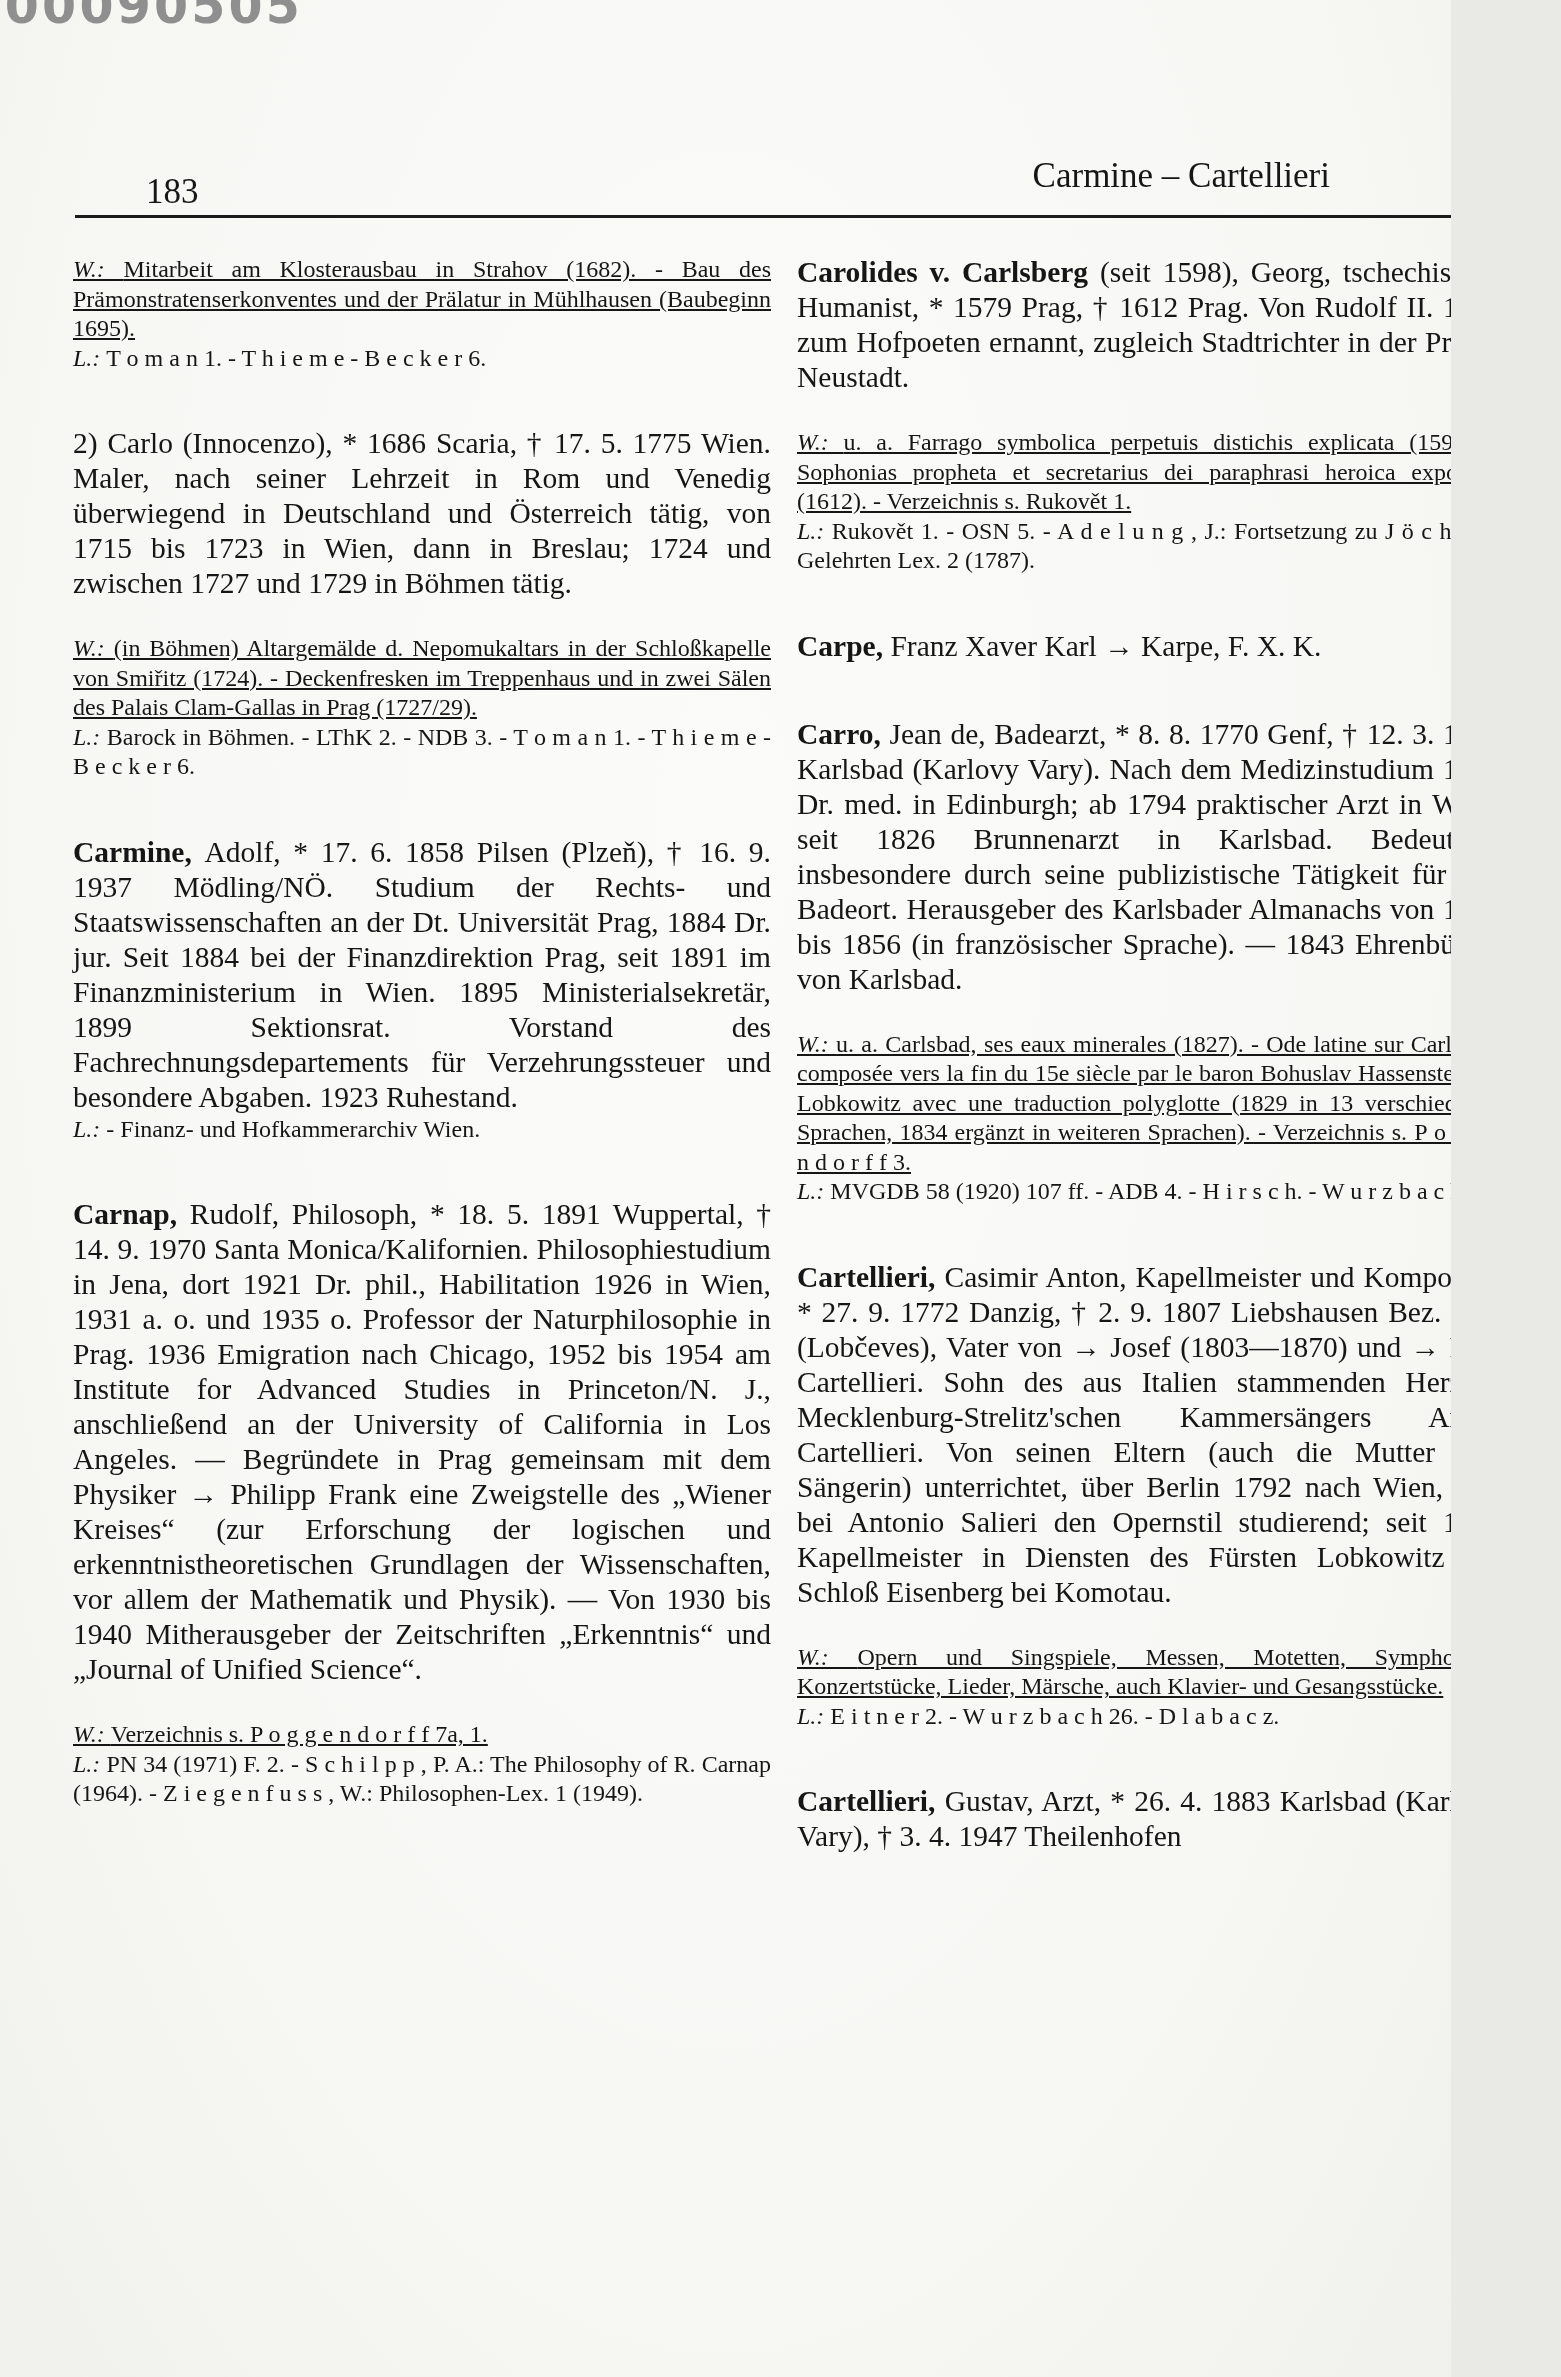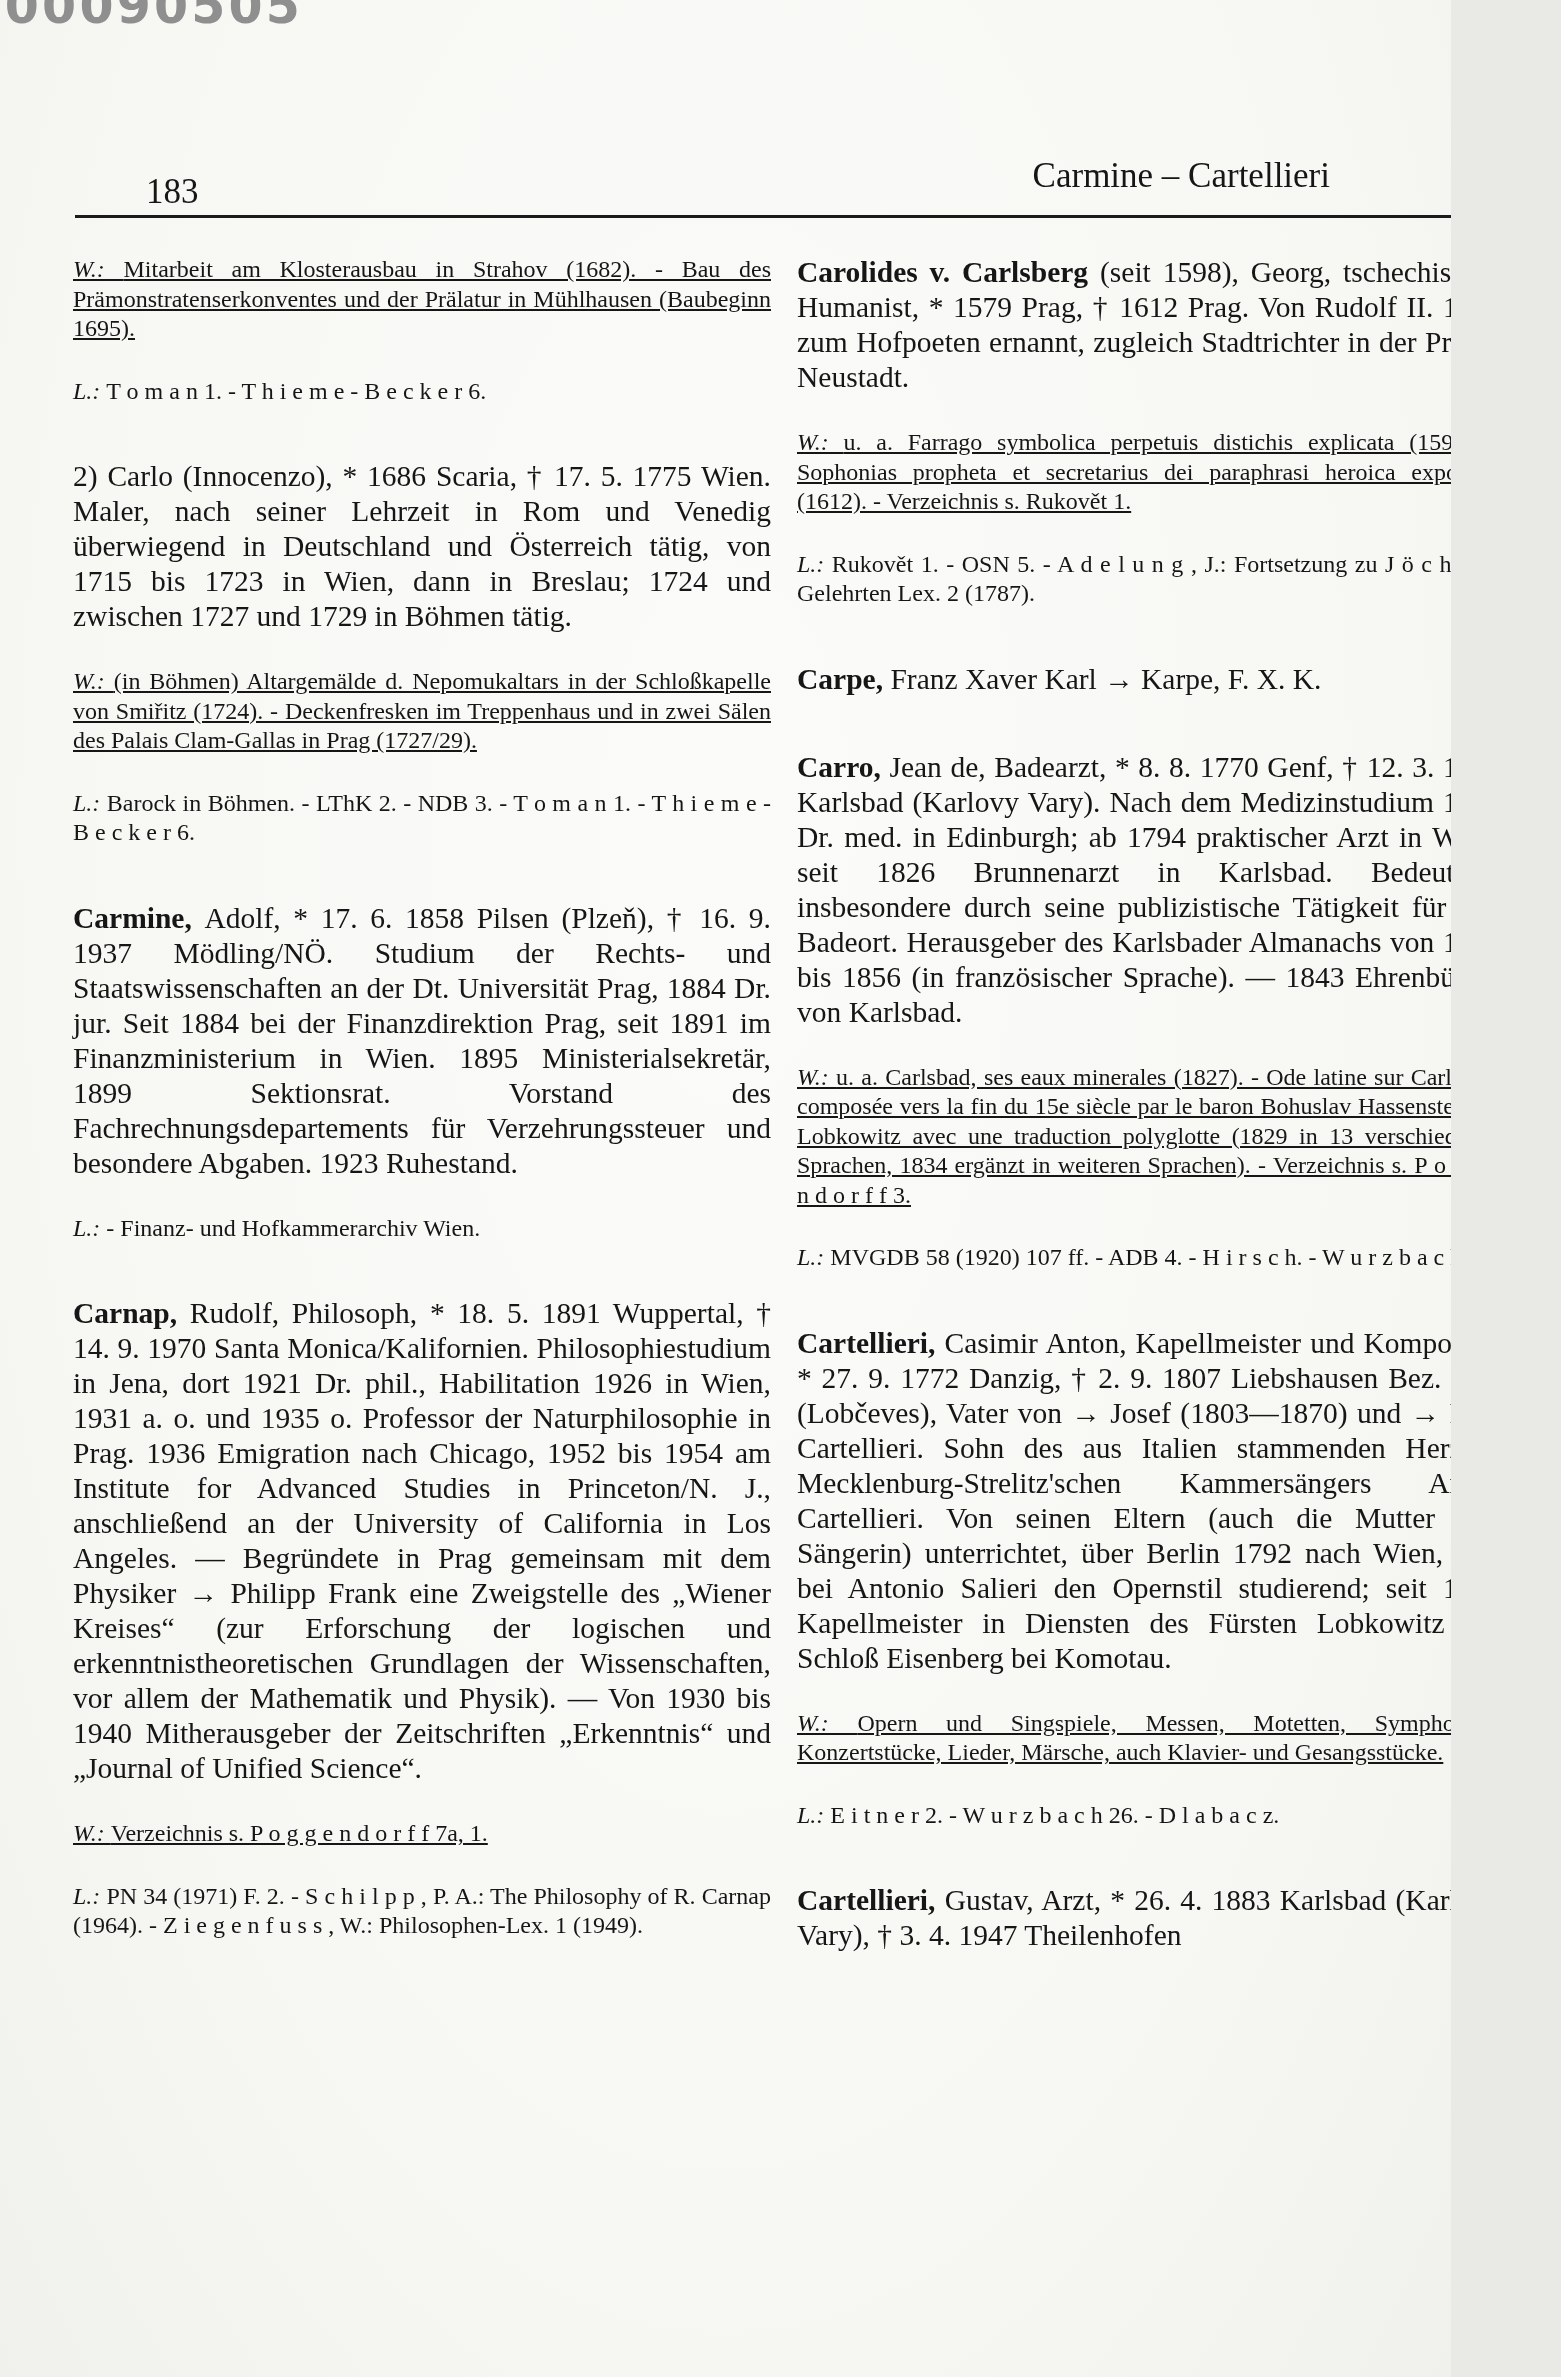--- a/index.html
+++ b/index.html
@@ -21,21 +21,21 @@
   .page-number{position:absolute;top:156px;left:146px;font-size:35px;margin-top:16px;}
   .running-header{position:absolute;top:156px;right:121px;font-size:35px;text-align:center;}
   .header-rule{position:absolute;top:215px;left:75px;width:1428px;height:3.2px;background:#1b1b1b;}
   .col{position:absolute;top:255px;text-align:justify;}
   .col-left{left:73px;width:698px;}
   .col-right{left:797px;width:705px;}
   .block{font-size:29.5px;line-height:35px;}
   .kind-works,.kind-literature{font-size:24px;line-height:29.5px;}
   .kind-entry{margin-top:53px;}
   .kind-works{margin-top:33px;text-decoration:underline;}
-  .kind-literature{margin-top:33px;}
+  .kind-literature{}
   .col .block:first-child{margin-top:0;}
   .lbl{font-style:italic;}
   .lead{font-weight:bold;}
   .lead.plain{font-weight:normal;}
   .scan-edge-line{
     position:absolute;left:1549px;top:829px;width:2.4px;height:940px;
     background:rgba(70,70,70,0.22);border-radius:1.6px;
   }
 </style>
 </head>

